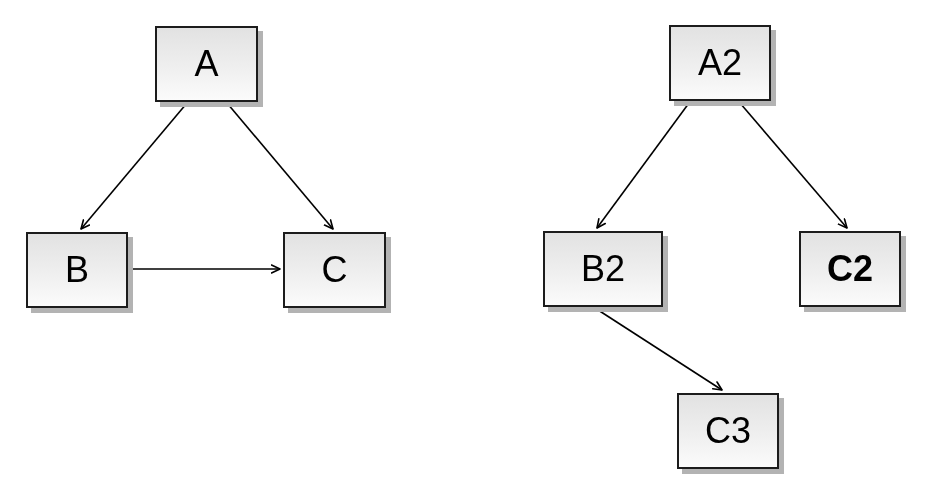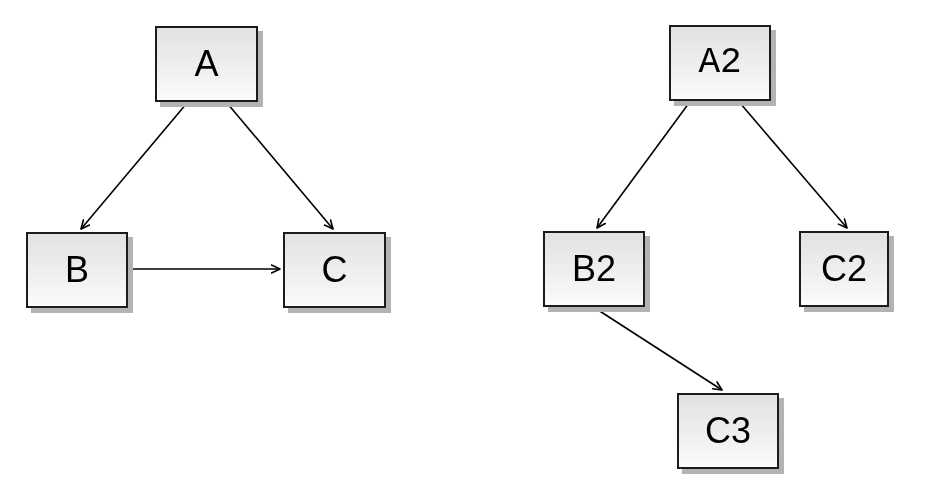--- a/index.html
+++ b/index.html
@@ -62,26 +62,26 @@
   <div id="nodes-layer">
       <div class="node" style="left: 155px; top: 26px; width: 103px; height: 76px;">
         <span class="node-label">A</span>
       </div>
       <div class="node" style="left: 26px; top: 232px; width: 102px; height: 76px;">
         <span class="node-label">B</span>
       </div>
       <div class="node" style="left: 283px; top: 232px; width: 103px; height: 76px;">
         <span class="node-label">C</span>
       </div>
-      <div class="node" style="left: 669px; top: 25px; width: 102px; height: 76px; font-family: Liberation Mono, monospace;">
+      <div class="node" style="left: 669px; top: 25px; width: 102px; height: 76px;">
         <span class="node-label">A2</span>
       </div>
-      <div class="node" style="left: 543px; top: 231px; width: 102px; height: 76px;">
+      <div class="node" style="left: 543px; top: 231px; width: 120px; height: 76px;">
         <span class="node-label">B2</span>
       </div>
-      <div class="node" style="left: 799px; top: 231px; width: 90px; height: 76px;">
+      <div class="node" style="left: 799px; top: 231px; width: 102px; height: 76px; font-weight: bold;">
         <span class="node-label">C2</span>
       </div>
       <div class="node" style="left: 677px; top: 393px; width: 102px; height: 76px; justify-content: center;">
         <span class="node-label">C3</span>
       </div>
     </div>
 </div>
 
 </body></html>

